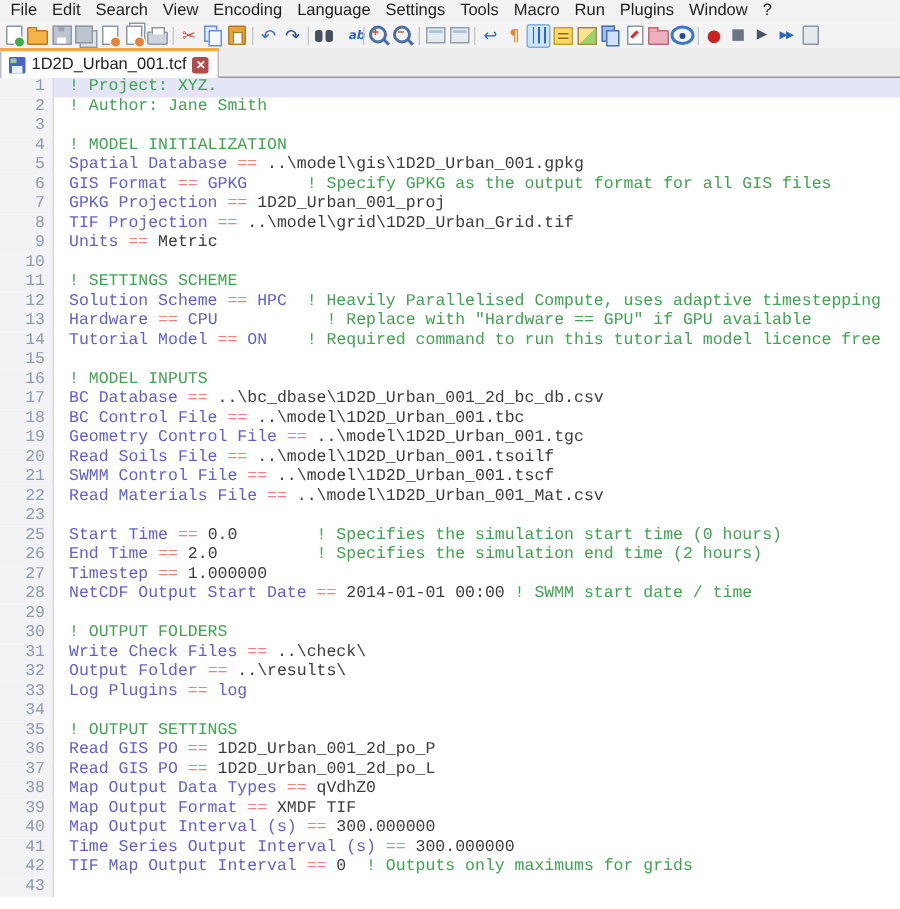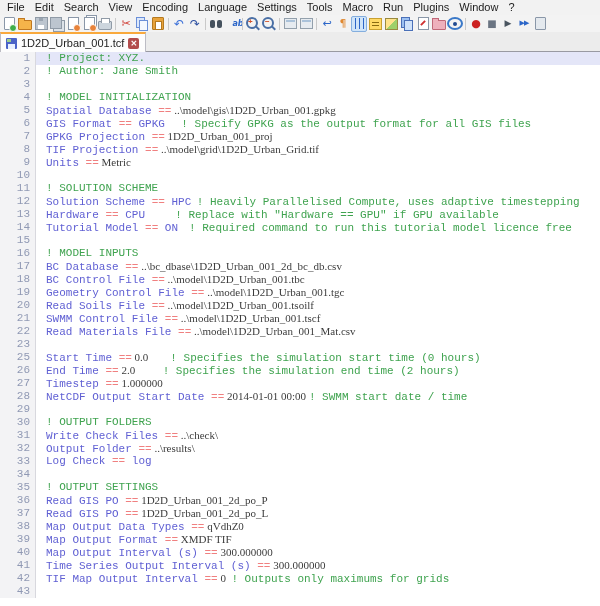--- a/index.html
+++ b/index.html
@@ -71,21 +71,21 @@
   .editor{position:relative;height:556px;background:#fff;overflow:hidden;
           font-family:"Liberation Mono","DejaVu Sans Mono",monospace;font-size:11px;}
   .row{display:flex;height:13px;line-height:13px;}
   .ln{flex:0 0 36px;background:#f3f3f5;color:#9099b4;text-align:right;
       padding-right:5px;box-sizing:border-box;border-right:1px solid #d8d8de;}
   .code{flex:1;white-space:pre;padding-left:10px;color:var(--val,#3c3c3c);}
   .row.hl .code{background:var(--clbg,#e4e6f8);}
   .tk{color:var(--kw,#5f5fd3);}
   .to{color:var(--op,#f08080);}
   .tc{color:var(--cm,#3fa34f);}
-  .tv{color:var(--val,#3c3c3c);font-family:Liberation Serif, serif;}
+  .tv{color:var(--val,#3c3c3c);}
 </style>
 </head>
 <body>
 
 <div class="menubar" id="menubar">
     <span class="menu-item">File</span>
     <span class="menu-item">Edit</span>
     <span class="menu-item">Search</span>
     <span class="menu-item">View</span>
     <span class="menu-item">Encoding</span>
@@ -246,21 +246,21 @@
     <div class="row">
       <span class="ln">9</span>
       <span class="code"><span class="tk">Units </span><span class="to">==</span><span class="tv"> Metric</span></span>
     </div>
     <div class="row">
       <span class="ln">10</span>
       <span class="code"></span>
     </div>
     <div class="row">
       <span class="ln">11</span>
-      <span class="code"><span class="tc">! SOLUTION SCHEME</span></span>
+      <span class="code"><span class="tc">! SETTINGS SCHEME</span></span>
     </div>
     <div class="row">
       <span class="ln">12</span>
       <span class="code"><span class="tk">Solution Scheme </span><span class="to">==</span><span class="tk"> HPC</span><span class="tv">  </span><span class="tc">! Heavily Parallelised Compute, uses adaptive timestepping</span></span>
     </div>
     <div class="row">
       <span class="ln">13</span>
       <span class="code"><span class="tk">Hardware </span><span class="to">==</span><span class="tk"> CPU</span><span class="tv">           </span><span class="tc">! Replace with "Hardware == GPU" if GPU available</span></span>
     </div>
     <div class="row">
@@ -330,21 +330,21 @@
     <div class="row">
       <span class="ln">31</span>
       <span class="code"><span class="tk">Write Check Files </span><span class="to">==</span><span class="tv"> ..\check\</span></span>
     </div>
     <div class="row">
       <span class="ln">32</span>
       <span class="code"><span class="tk">Output Folder </span><span class="to">==</span><span class="tv"> ..\results\</span></span>
     </div>
     <div class="row">
       <span class="ln">33</span>
-      <span class="code"><span class="tk">Log Check </span><span class="to">==</span><span class="tk"> log</span></span>
+      <span class="code"><span class="tk">Log Plugins </span><span class="to">==</span><span class="tk"> log</span></span>
     </div>
     <div class="row">
       <span class="ln">34</span>
       <span class="code"></span>
     </div>
     <div class="row">
       <span class="ln">35</span>
       <span class="code"><span class="tc">! OUTPUT SETTINGS</span></span>
     </div>
     <div class="row">

